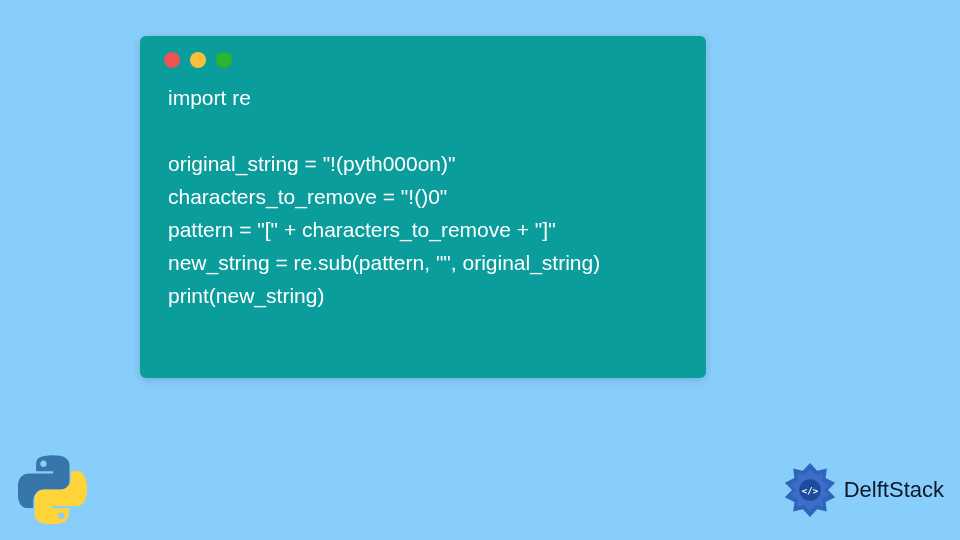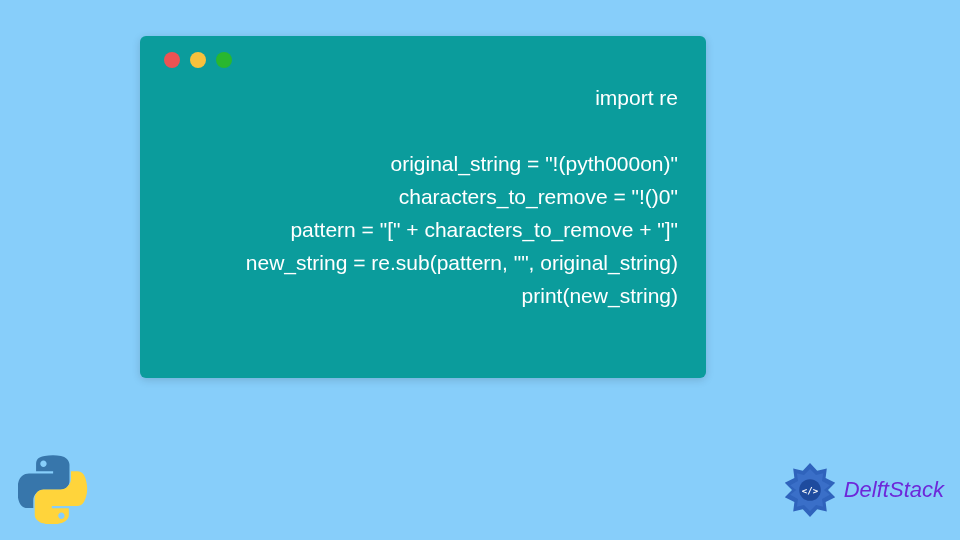--- a/index.html
+++ b/index.html
@@ -34,21 +34,20 @@
     .dot-red { background: #ec5353; }
     .dot-yellow { background: #f8c13c; }
     .dot-green { background: #29b72f; }
     .code-body {
       padding: 14px 28px 20px 28px;
       white-space: pre;
       color: #ffffff;
       font-size: 21px;
       font-family: Arial, sans-serif;
       line-height: 1.57;
-      text-align: right;
     }
     .python-logo {
       position: absolute;
       left: 18px;
       bottom: 16px;
       width: 70px;
       height: 70px;
     }
     .delftstack {
       position: absolute;
@@ -57,22 +56,21 @@
       display: flex;
       align-items: center;
       gap: 4px;
     }
     .delftstack-logo {
       width: 60px;
       height: 60px;
     }
     .delftstack-text {
       font-size: 22px;
-      font-style: italic;
-      color: #6d28d9;
+      color: #0f172a;
       font-weight: 500;
     }
   </style>
 </head>
 <body>
 
 <div class="code-window">
   <div class="window-dots">
     <div class="dot dot-red"></div>
     <div class="dot dot-yellow"></div>

